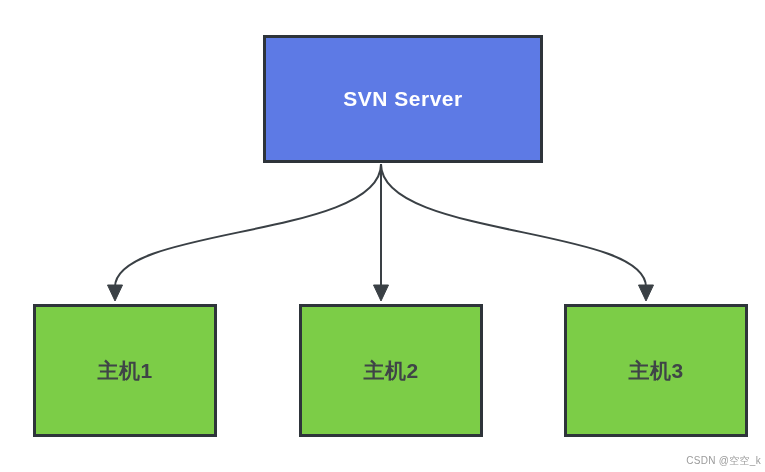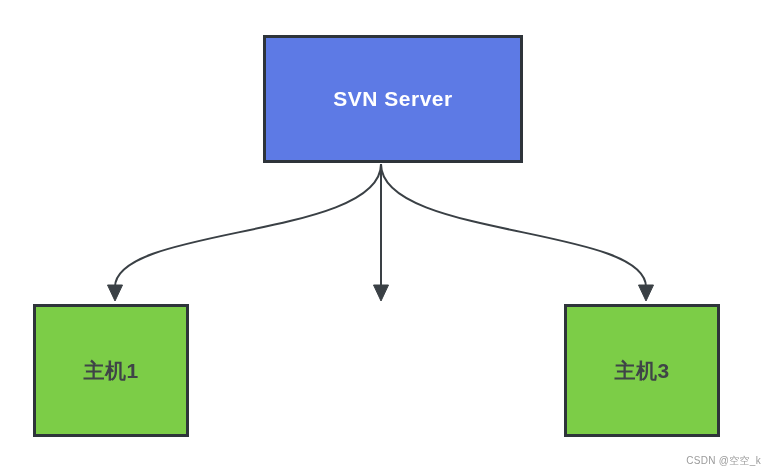--- a/index.html
+++ b/index.html
@@ -21,28 +21,28 @@
     display: flex;
     align-items: center;
     justify-content: center;
     font-weight: bold;
     font-size: 21px;
     letter-spacing: 0.5px;
   }
   .node-server {
     left: 263px;
     top: 35px;
-    width: 260px;
+    width: 280px;
     height: 128px;
     background: var(--server-fill, #5d7ae5);
     color: var(--server-text, #ffffff);
   }
   .node-host {
     top: 304px;
-    width: 156px;
+    width: 184px;
     height: 133px;
     background: var(--host-fill, #7ccd47);
     color: var(--host-text, #3f4447);
   }
   .node-host-1 { left: 33px; }
   .node-host-2 { left: 299px; }
   .node-host-3 { left: 564px; text-align: center; }
   .edges {
     position: absolute;
     left: 0;
@@ -94,20 +94,23 @@
   </svg>
 
   <div class="node node-server">
     <span>SVN Server</span>
   </div>
 
   <div class="node node-host node-host-1">
     <span>主机1</span>
   </div>
 
+  <div class="node node-host node-host-2">
+    <span>主机2</span>
+  </div>
 
   <div class="node node-host node-host-3">
     <span>主机3</span>
   </div>
 
   <div class="watermark">CSDN @空空_k</div>
 
 </div>
 
 </body></html>

